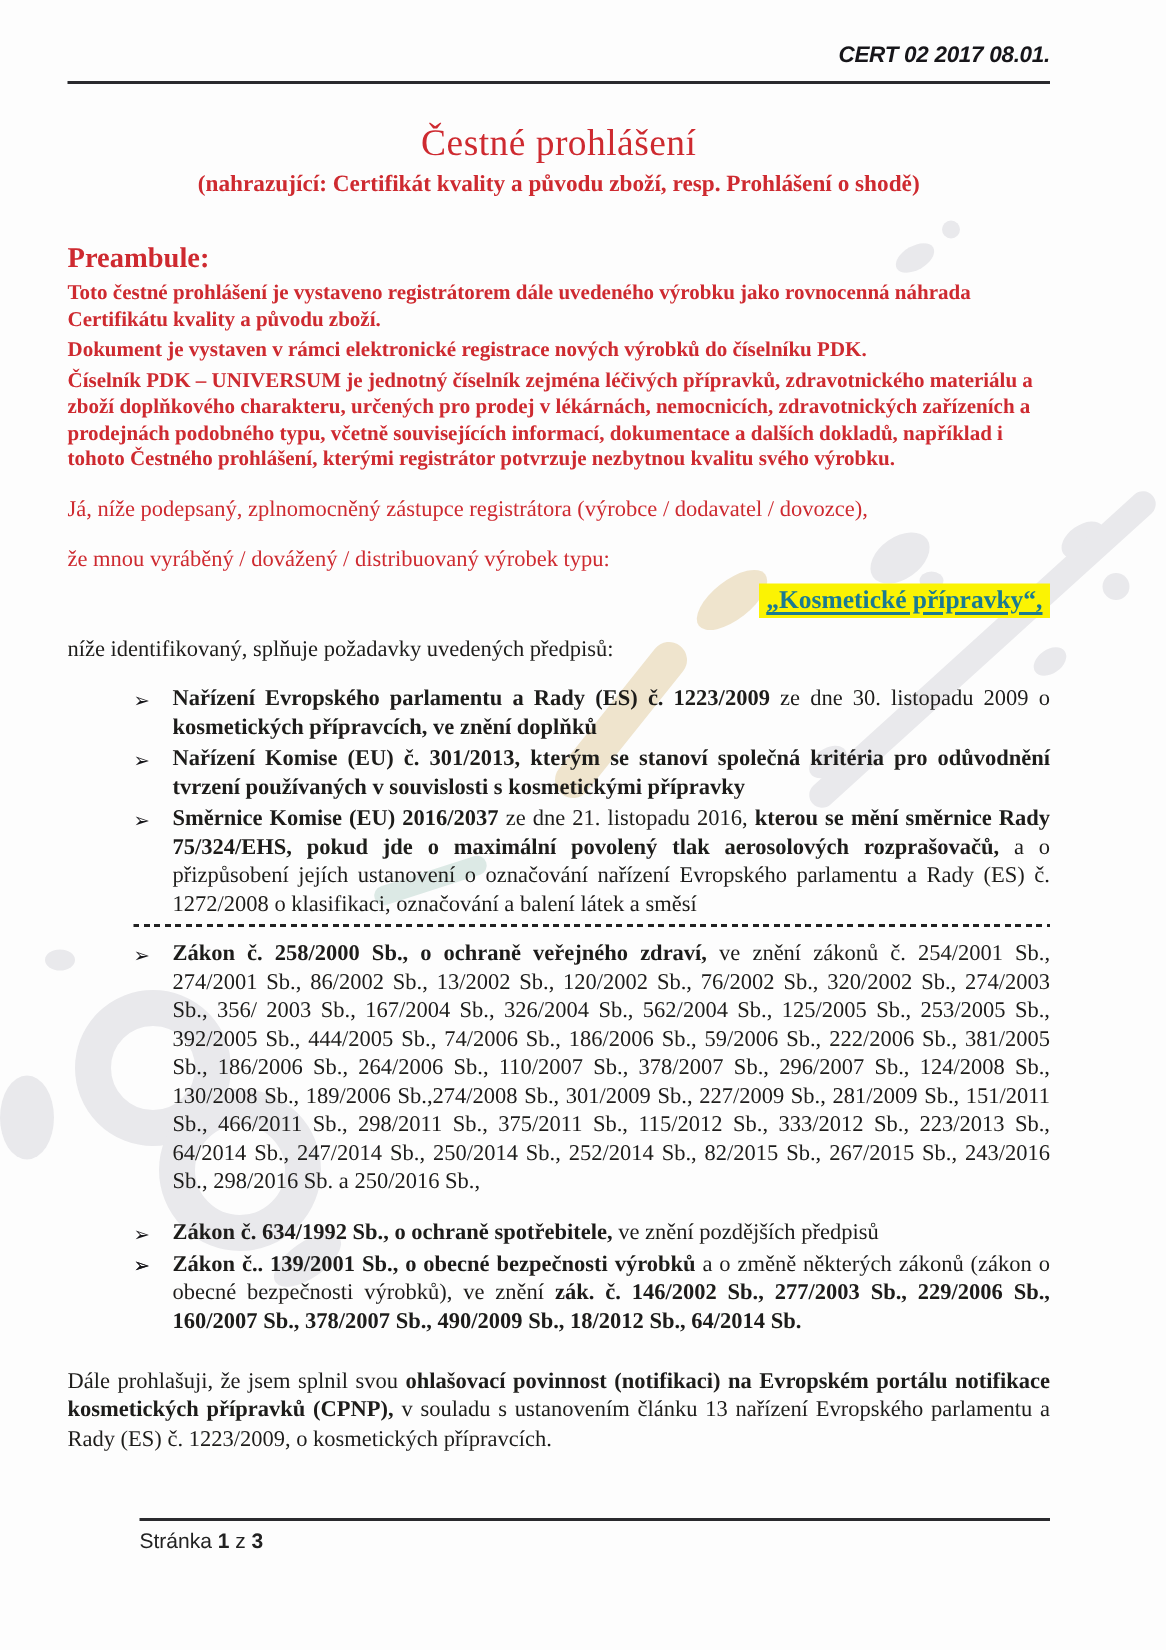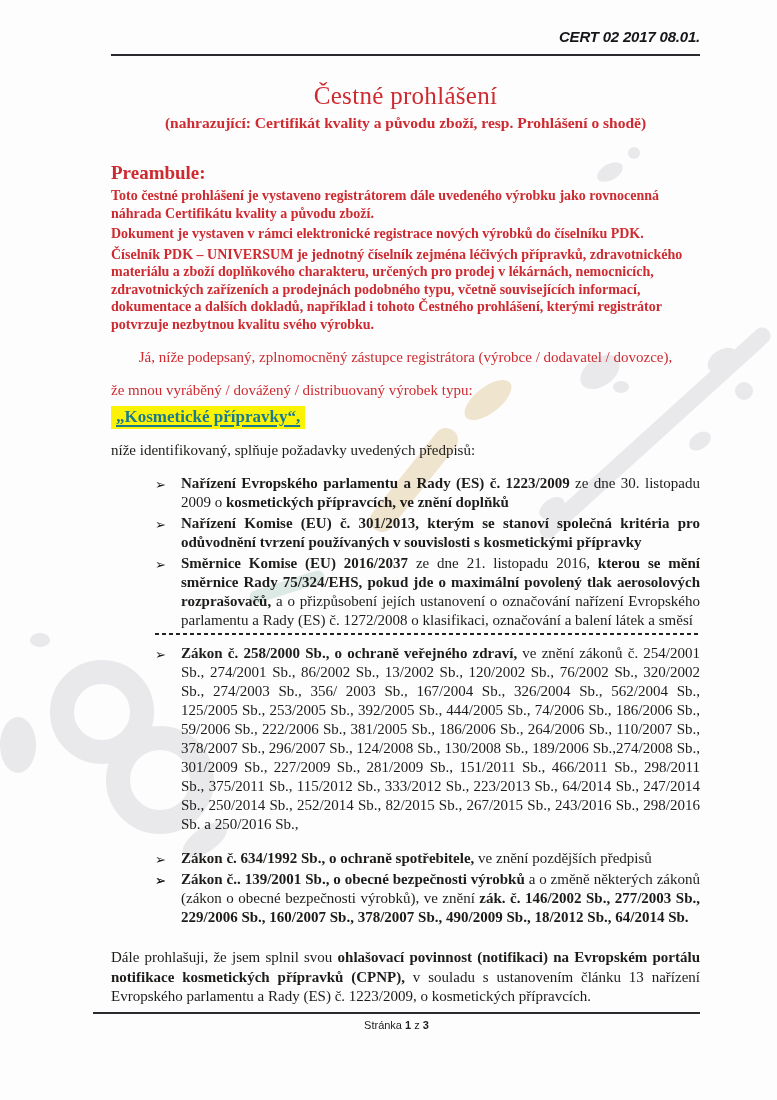--- a/index.html
+++ b/index.html
@@ -3,41 +3,41 @@
 <meta charset="utf-8">
 <style>
   html,body{margin:0;padding:0;}
   body{
     width:777px;height:1100px;background:#fdfdfd;overflow:hidden;
     font-family:"Liberation Serif","DejaVu Serif",serif;
     color:var(--ink,#1d1c1a);
     position:relative;
   }
   .watermark{position:absolute;left:0;top:0;width:777px;height:1100px;z-index:0;pointer-events:none;}
-  .content{position:relative;z-index:1;padding:28px 77px 0 111px;}
+  .content{position:relative;z-index:1;padding:28px 77px 0 45px;}
   .doc-ref{
     text-align:right;font-family:"Liberation Sans","DejaVu Sans",sans-serif;
     font-style:italic;font-weight:bold;font-size:15px;letter-spacing:-.2px;color:#17161a;
   }
   .header-rule{height:2px;background:#2a2a2e;margin-top:9px;}
   .doc-title{
     margin:26px 0 0 0;text-align:center;color:var(--red,#ce2a30);
     font-size:25px;font-weight:normal;letter-spacing:.3px;
   }
   .doc-subtitle{
     margin-top:4px;text-align:center;color:var(--red,#ce2a30);
     font-size:15.5px;font-weight:bold;
   }
   .preamble{margin-top:30px;color:var(--red,#ce2a30);}
   .preamble-heading{font-size:19px;font-weight:bold;}
   .preamble p{margin:3px 0 0 0;font-size:14px;line-height:17.5px;font-weight:bold;}
-  .decl-intro{margin:16px 0 0 0;text-align:center;color:var(--red,#ce2a30);font-size:15px;}
+  .decl-intro{margin:16px 0 0 0;color:var(--red,#ce2a30);font-size:15px;}
   .decl-verb{margin:18px 0 0 0;text-align:center;color:var(--red,#ce2a30);font-size:16px;font-weight:bold;letter-spacing:2px;}
   .product-intro{margin:16px 0 0 0;color:var(--red,#ce2a30);font-size:15px;}
-  .product-line{margin-top:7px;text-align:left;}
+  .product-line{margin-top:7px;text-align:right;}
   .product-highlight{
     display:inline-block;background:var(--highlight,#fbf303);color:var(--teal,#1a7a92);
     font-size:17px;font-weight:bold;padding:1px 5px 2px 5px;
     text-decoration:underline;text-decoration-thickness:2px;text-underline-offset:3px;
   }
   .compliance-intro{margin:13px 0 0 0;font-size:15px;}
   .reg-list{margin-top:15px;}
   .reg-item{
     position:relative;padding-left:70px;margin-top:2px;
     font-size:15px;line-height:19px;text-align:justify;
@@ -50,22 +50,22 @@
   .reg-item.big-gap{margin-top:15px;}
   .dashed-separator{
     height:2px;margin:3px 0 1px 44px;
     background:repeating-linear-gradient(90deg,#222 0 4px,transparent 4px 7px);
   }
   .b{font-weight:bold;}
   .closing{margin:21px 0 0 0;font-size:15px;line-height:19.5px;text-align:justify;}
   .footer{position:absolute;left:93px;right:77px;top:1012px;z-index:1;}
   .footer-rule{height:2px;background:#2a2a2e;}
   .footer-text{
-    margin-top:5px;text-align:center;
-    font-family:"Liberation Sans","DejaVu Sans",sans-serif;font-size:11px;color:#222;
+    margin-top:5px;
+    font-family:"Liberation Sans","DejaVu Sans",sans-serif;font-size:14px;color:#222;
   }
 </style>
 </head>
 <body>
 
 <svg class="watermark" viewBox="0 0 777 1100" xmlns="http://www.w3.org/2000/svg" aria-hidden="true">
   <g fill="#e9e9ec" stroke="none">
     <ellipse cx="610" cy="172" rx="14" ry="8" transform="rotate(-30 610 172)"></ellipse>
     <circle cx="634" cy="153" r="6"></circle>
     <ellipse cx="600" cy="372" rx="22" ry="14" transform="rotate(-35 600 372)"></ellipse>

